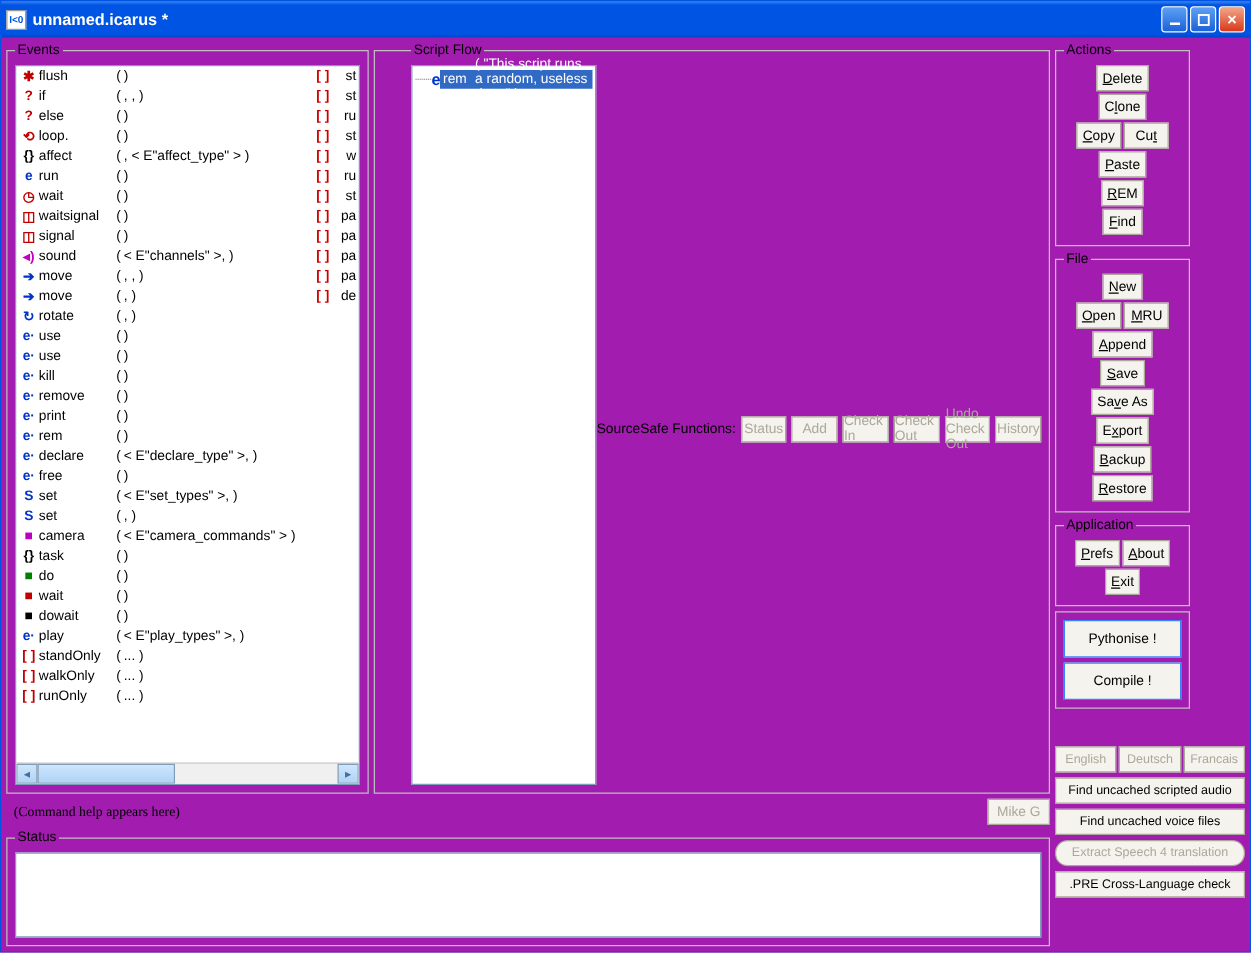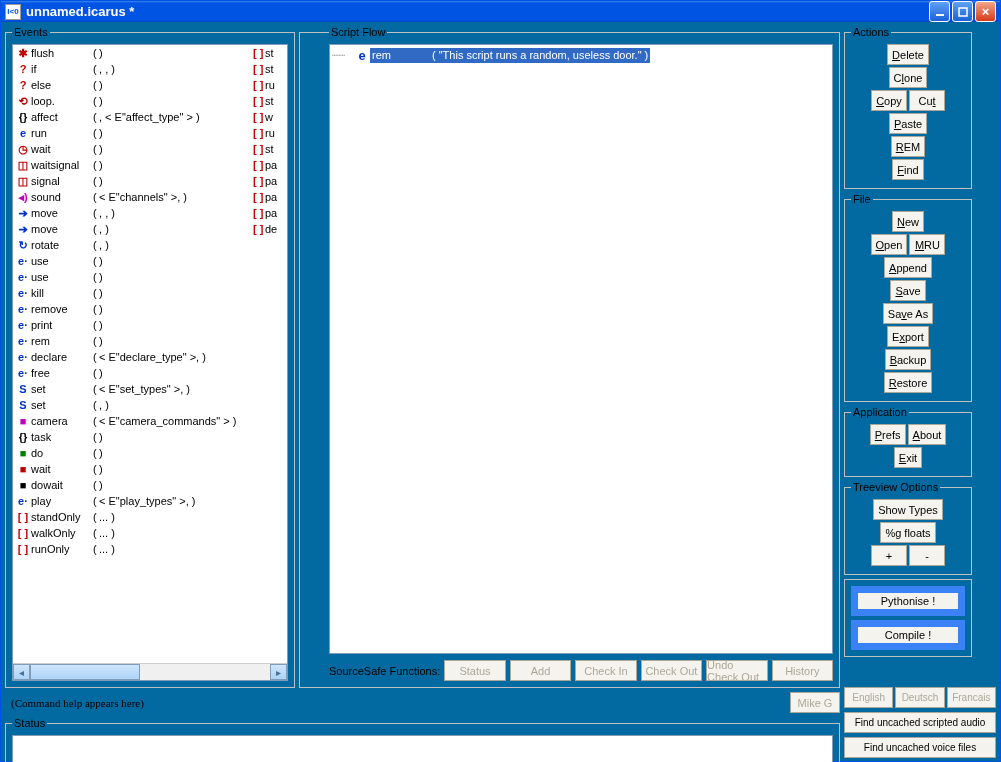--- a/index.html
+++ b/index.html
@@ -6,21 +6,21 @@
 body {
   margin: 0;
   font-family: Tahoma, sans-serif;
   font-size: 11px;
   background: #ece9d8;
   overflow: hidden;
 }
 .window {
   width: 1001px;
   height: 762px;
-  background: #0369a1;
+  background: #a21caf;
   border: 1px solid #0054e3;
   display: flex;
   flex-direction: column;
 }
 .titlebar {
   height: 29px;
   background: linear-gradient(to bottom, #3c86ee 0%, #0054e3 10%, #0054e3 90%, #0046c7 100%);
   display: flex;
   align-items: center;
   padding: 0 4px;
@@ -104,21 +104,21 @@
 .ev-icon {
   width: 16px;
   display: inline-flex;
   justify-content: center;
   font-weight: bold;
 }
 .ev-name { width: 62px; }
 .ev-paren { width: 6px; }
 .ev-sig { flex: 1; }
 .ev-brack { color: #c00; font-weight: bold; width: 12px; }
-.ev-ret { width: 20px; }
+.ev-ret { width: 20px; text-align: right; }
 .hscroll {
   height: 17px;
   display: flex;
   background: #f0f0f0;
   border-top: 1px solid #ccc;
 }
 .hscroll .arrow {
   width: 17px;
   background: linear-gradient(to bottom, #cfe5fc, #add4f7);
   border: 1px solid #7f9db9;
@@ -132,21 +132,20 @@
 .hscroll .track { flex: 1; position: relative; }
 .hscroll .thumb {
   position: absolute; left: 0; top: 0; height: 100%;
   width: 110px;
   background: linear-gradient(to bottom, #cfe5fc, #add4f7);
   border: 1px solid #7f9db9;
 }
 .scriptflow-panel {
   flex: 1;
   display: flex;
-  flex-direction: column;
   padding-left: 29px;
 }
 .flow-area {
   flex: 1;
   background: white;
   border: 1px solid #7f9db9;
   padding: 2px;
 }
 .flow-row {
   display: flex;
@@ -194,42 +193,42 @@
   color: #aca899;
   display: flex;
   align-items: center;
   justify-content: center;
   cursor: pointer;
   margin-left: 11px;
 }
 .status-panel { }
 .status-box { height: 68px; background: white; border: 1px solid #7f9db9; }
 .rightcol {
-  width: 128px;
+  width: 108px;
   display: flex;
   flex-direction: column;
   gap: 4px;
 }
 .btn {
   height: 21px;
   border: 1px solid #aca899;
   background: #f4f3ee;
   display: flex;
   align-items: center;
   justify-content: center;
   cursor: pointer;
   padding: 0 4px;
 }
 .btn .u { text-decoration: underline; }
 .btn-row { display: flex; justify-content: center; margin-bottom: 2px; }
 .btn-pair { display: flex; gap: 2px; justify-content: center; margin-bottom: 2px; }
 .btn-pair .btn { min-width: 36px; }
 .big-btn {
   height: 30px;
-  border: 7px solid #3b82f6;
+  border: 1px solid #3b82f6;
   background: #f4f3ee;
   display: flex;
   align-items: center;
   justify-content: center;
   cursor: pointer;
   margin-bottom: 4px;
 }
 .lang-row { display: flex; gap: 2px; margin-bottom: 2px; }
 .lang-btn {
   flex: 1;
@@ -662,33 +661,20 @@
           <legend>Application</legend>
           <div class="btn-pair">
             <div class="btn"><span class="u">P</span>refs</div>
             <div class="btn"><span class="u">A</span>bout</div>
           </div>
           <div class="btn-row">
               <div class="btn"><span class="u">E</span>xit</div>
             </div>
         </fieldset>
 
-        <fieldset>
-          <legend>Treeview Options</legend>
-          <div class="btn-row">
-              <div class="btn">Show Types</div>
-            </div>
-          <div class="btn-row">
-              <div class="btn">%g floats</div>
-            </div>
-          <div class="btn-pair">
-            <div class="btn">+</div>
-            <div class="btn">-</div>
-          </div>
-        </fieldset>
 
         <fieldset style="border:1px solid #bfbfbf;">
           <div class="big-btn">Pythonise !</div>
           <div class="big-btn" style="margin-bottom:0;">Compile !</div>
         </fieldset>
       </div>
 
       <div class="rightbottom">
         <div class="lang-row">
           <div class="lang-btn">English</div>

